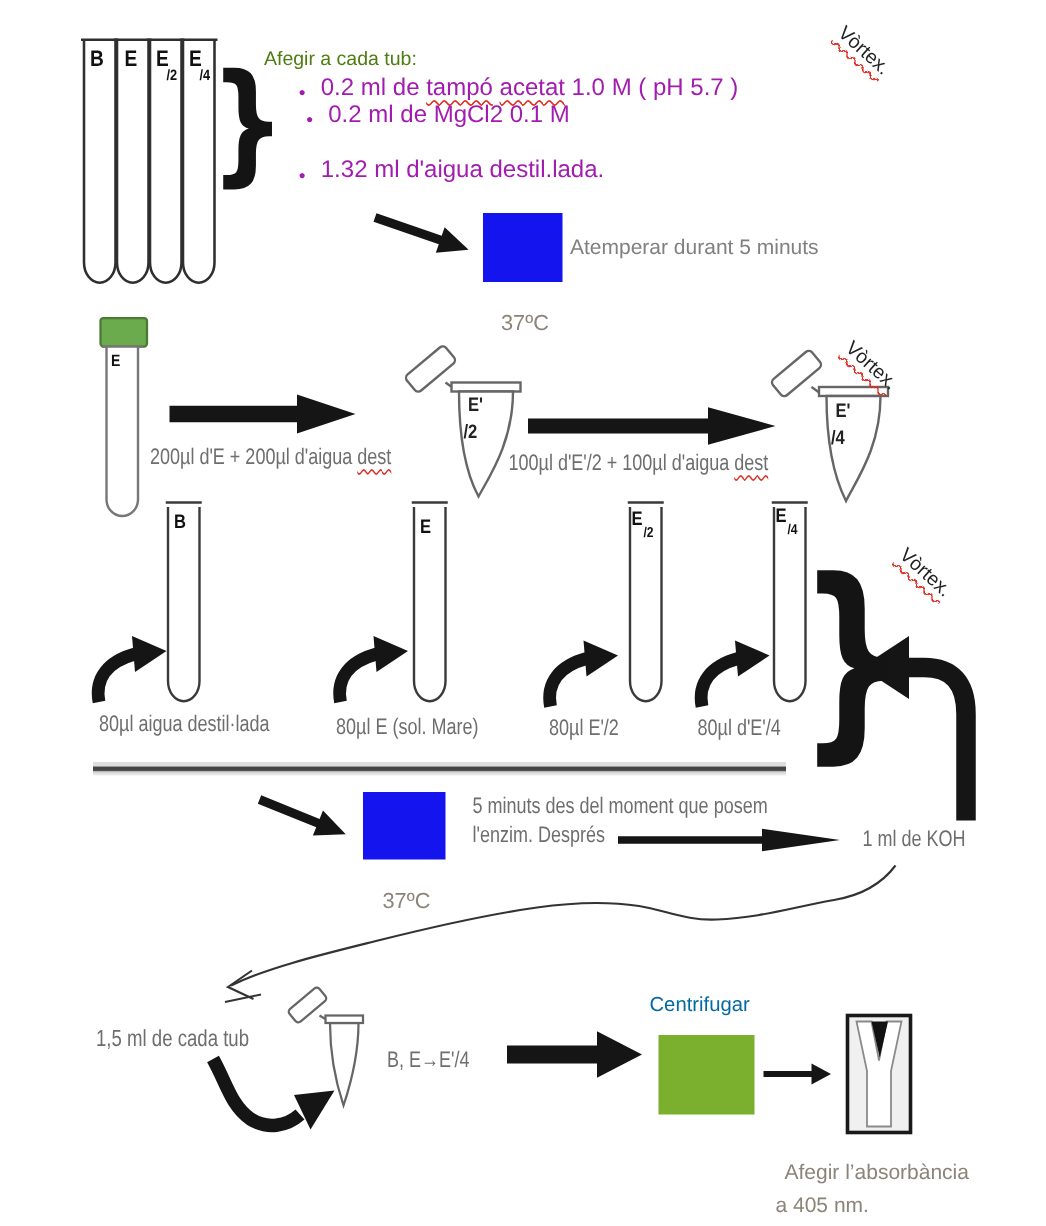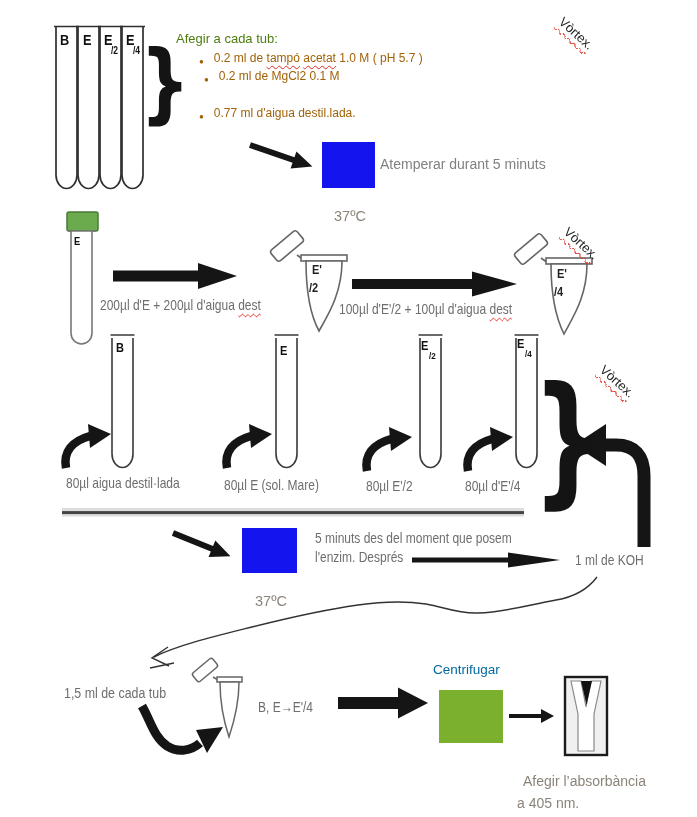--- a/index.html
+++ b/index.html
@@ -2,21 +2,21 @@
 <html style="--blue: #1414ee; --green: #7ab02d; --green-cap: #6caa4e; --red: #e02b20;"><head>
 <meta charset="utf-8">
 <style>
   html,body{margin:0;padding:0;background:#fff;}
   .canvas{position:relative;width:697px;height:817px;background:#fff;overflow:hidden;
           font-family:"Liberation Sans",sans-serif;}
   .abs{position:absolute;}
   svg{position:absolute;left:0;top:0;}
   .txt{color:#808080;font-size:14px;white-space:nowrap;margin-top:16px;}
   .heading{color:#4d7c0f;font-size:13px;white-space:nowrap;}
-  .bullet-line{display:flex;align-items:flex-start;color:#a16207;font-size:12px;white-space:nowrap;line-height:15px;text-align:right;}
+  .bullet-line{display:flex;align-items:flex-start;color:#a21caf;font-size:16px;white-space:nowrap;line-height:15px;text-align:right;}
   .bullet-line::before{content:"\25CF";font-size:8px;margin-right:10px;position:relative;top:3px;}
   .sq{text-decoration-line:underline;text-decoration-style:wavy;
       text-decoration-color:var(--red,#e02b20);text-decoration-thickness:1px;text-underline-offset:3px;}
   .cond{font-family:"Liberation Sans",sans-serif;font-size:15px;color:#6e6e6e;
         transform:scaleX(0.8);transform-origin:0 0;white-space:nowrap;}
   .vortex{font-size:13px;color:#1f1f1f;transform:rotate(42deg);transform-origin:0 0;white-space:nowrap;}
   .tlabel{font-weight:bold;font-size:15px;color:#111;transform:scaleX(0.85);transform-origin:0 0;white-space:nowrap;}
   .tlabel3{font-weight:bold;font-size:13px;color:#111;transform:scaleX(0.85);transform-origin:0 0;white-space:nowrap;}
   .tsub{font-weight:bold;font-size:10px;color:#111;transform:scaleX(0.85);transform-origin:0 0;}
   .eplabel{font-weight:bold;font-size:13px;color:#222;transform:scaleX(0.85);transform-origin:0 0;line-height:17px;}
@@ -144,21 +144,21 @@
   <div class="abs tsub" style="left:133px;top:45px">/4</div>
 
   <div class="abs heading" style="left:176px;top:31px">Afegir a cada tub:</div>
   <div class="abs bullet-line" style="left:199px;top:51px">
       <span><span>0.2 ml de </span><span class="sq">tampó</span><span> </span><span class="sq">acetat</span><span> 1.0 M ( pH 5.7 )</span></span>
     </div>
   <div class="abs bullet-line" style="left:204px;top:69px">
       <span>0.2 ml de MgCl2 0.1 M</span>
     </div>
   <div class="abs bullet-line" style="left:199px;top:106px">
-      <span>0.77 ml d'aigua destil.lada.</span>
+      <span>1.32 ml d'aigua destil.lada.</span>
     </div>
 
   <div class="abs vortex sq" style="left:566px;top:14px">Vòrtex.</div>
   <div class="abs vortex sq" style="left:571px;top:224px">Vòrtex.</div>
   <div class="abs vortex sq" style="left:607px;top:362px">Vòrtex.</div>
 
   <div class="abs sq-blue" style="left:322px;top:142px;width:53px;height:46px"></div>
   <div class="abs txt warm" style="left:334px;top:192px;font-size:14.5px">37ºC</div>
   <div class="abs txt" style="left:380px;top:140px">Atemperar durant 5 minuts</div>
 

